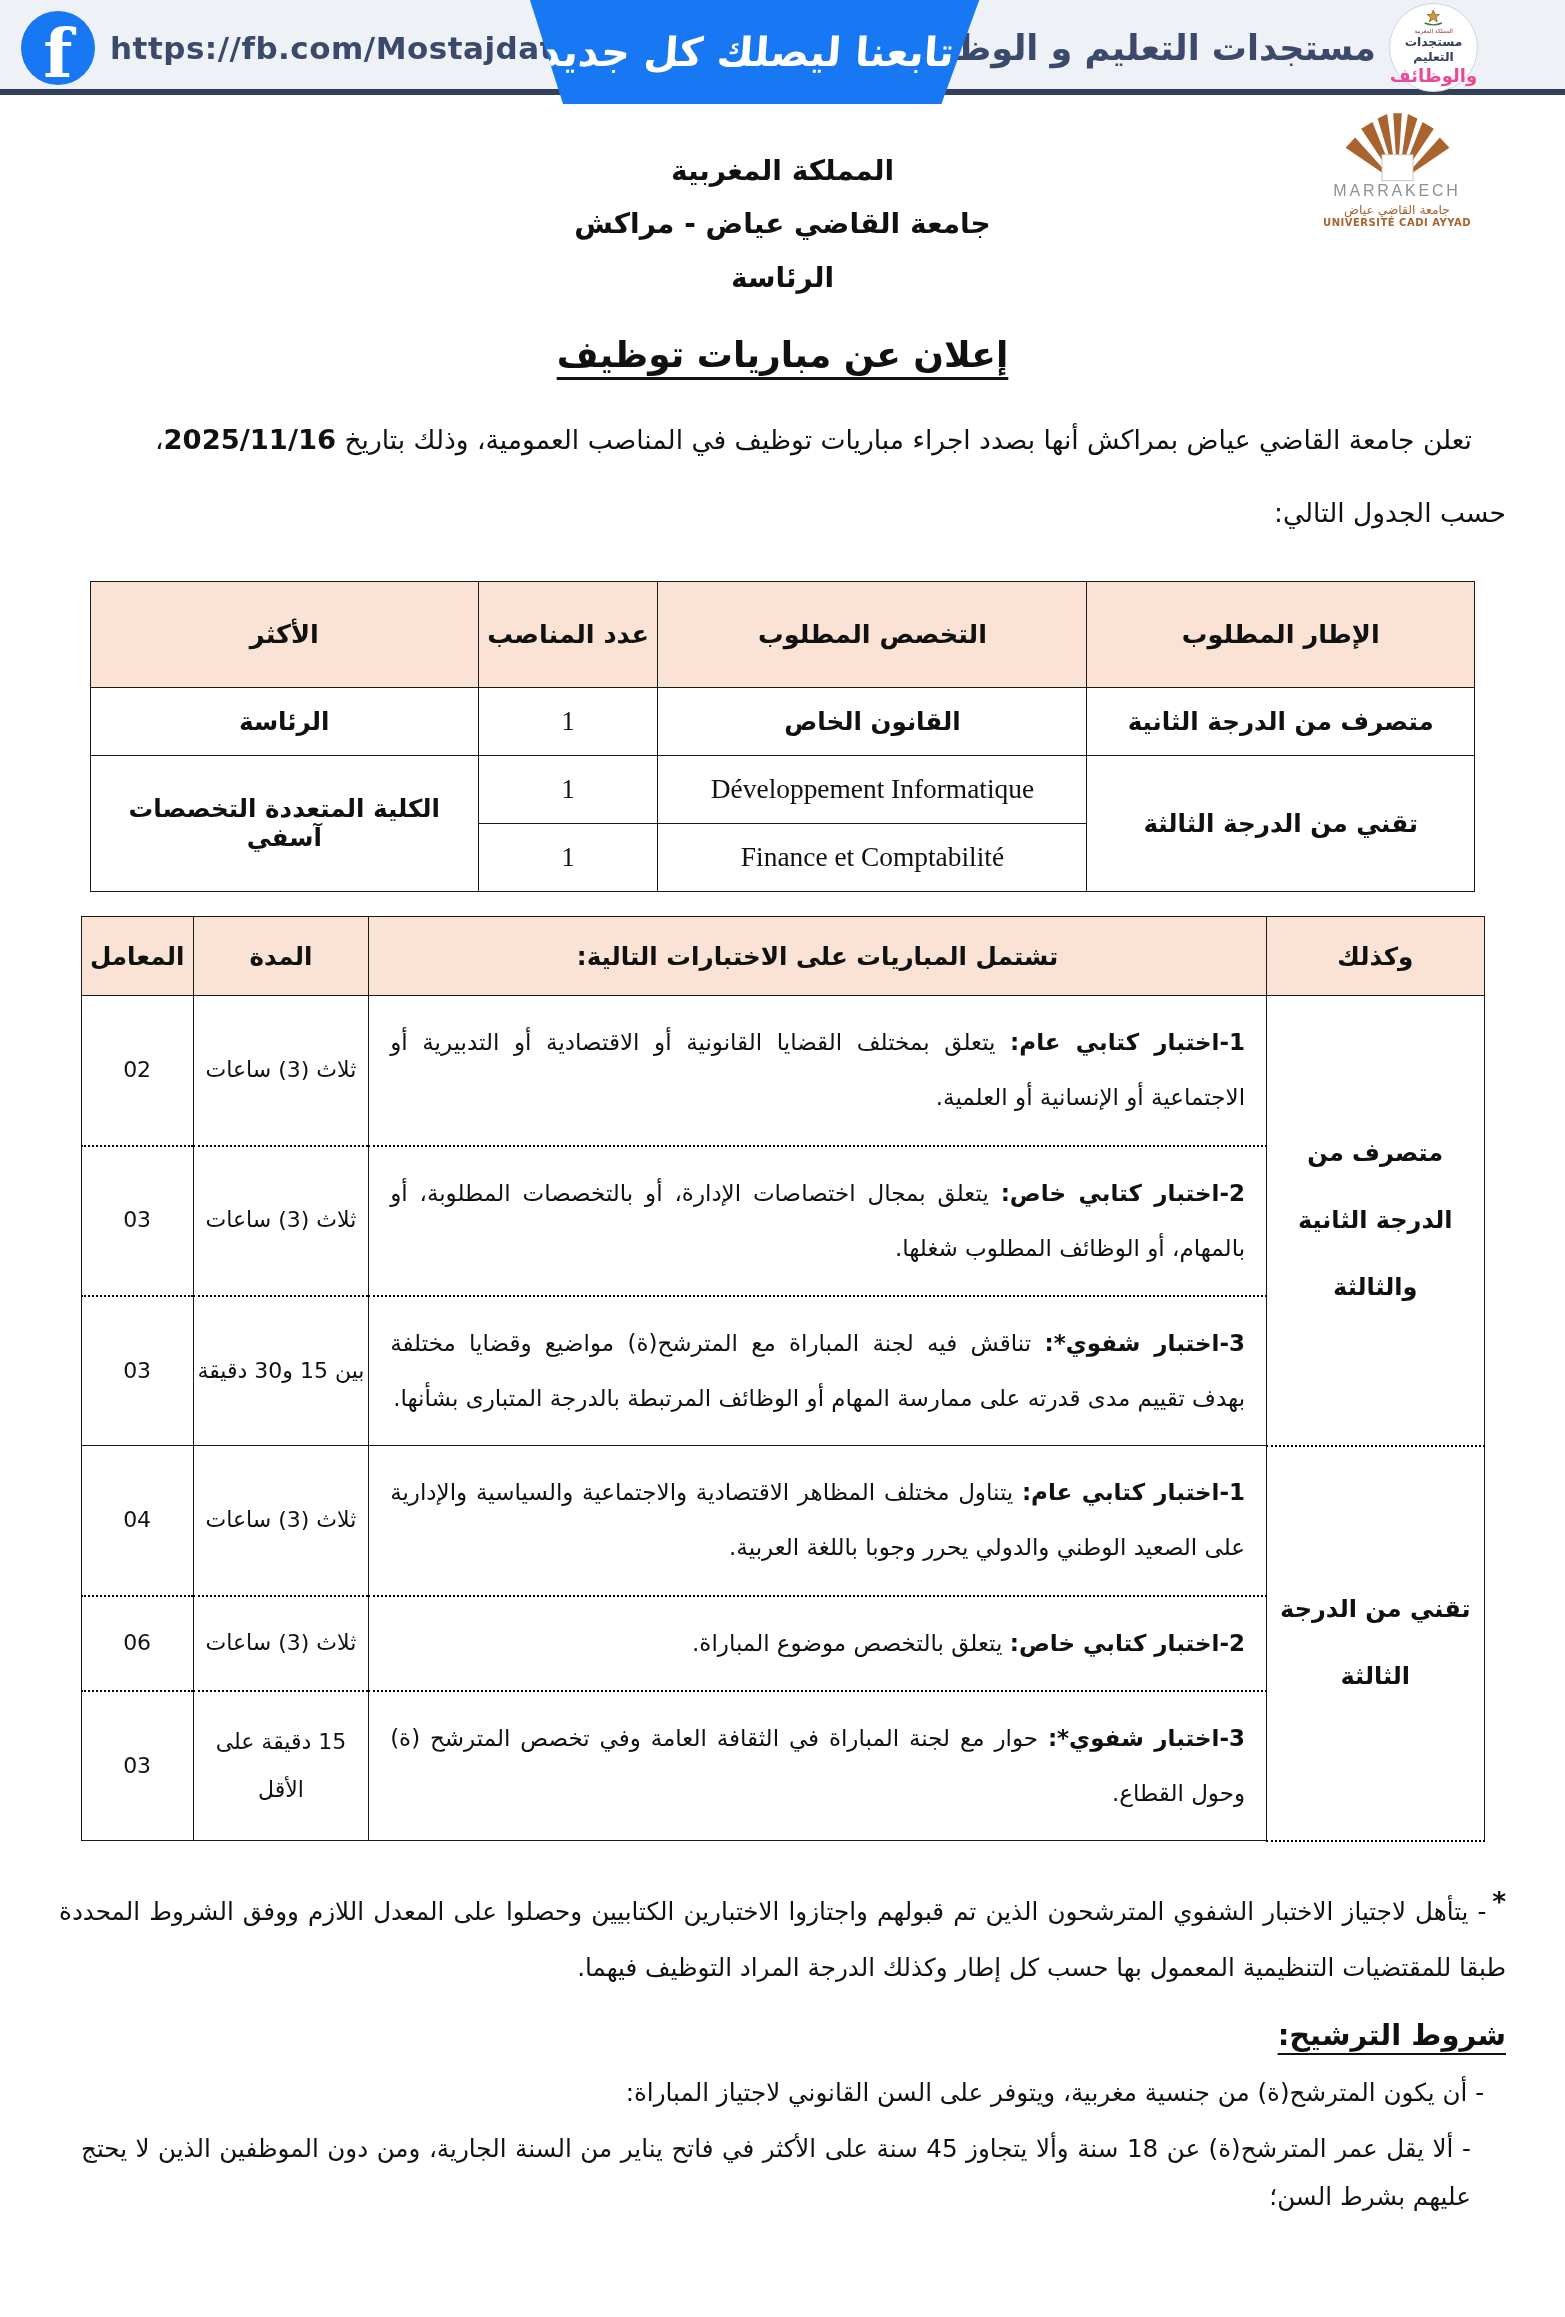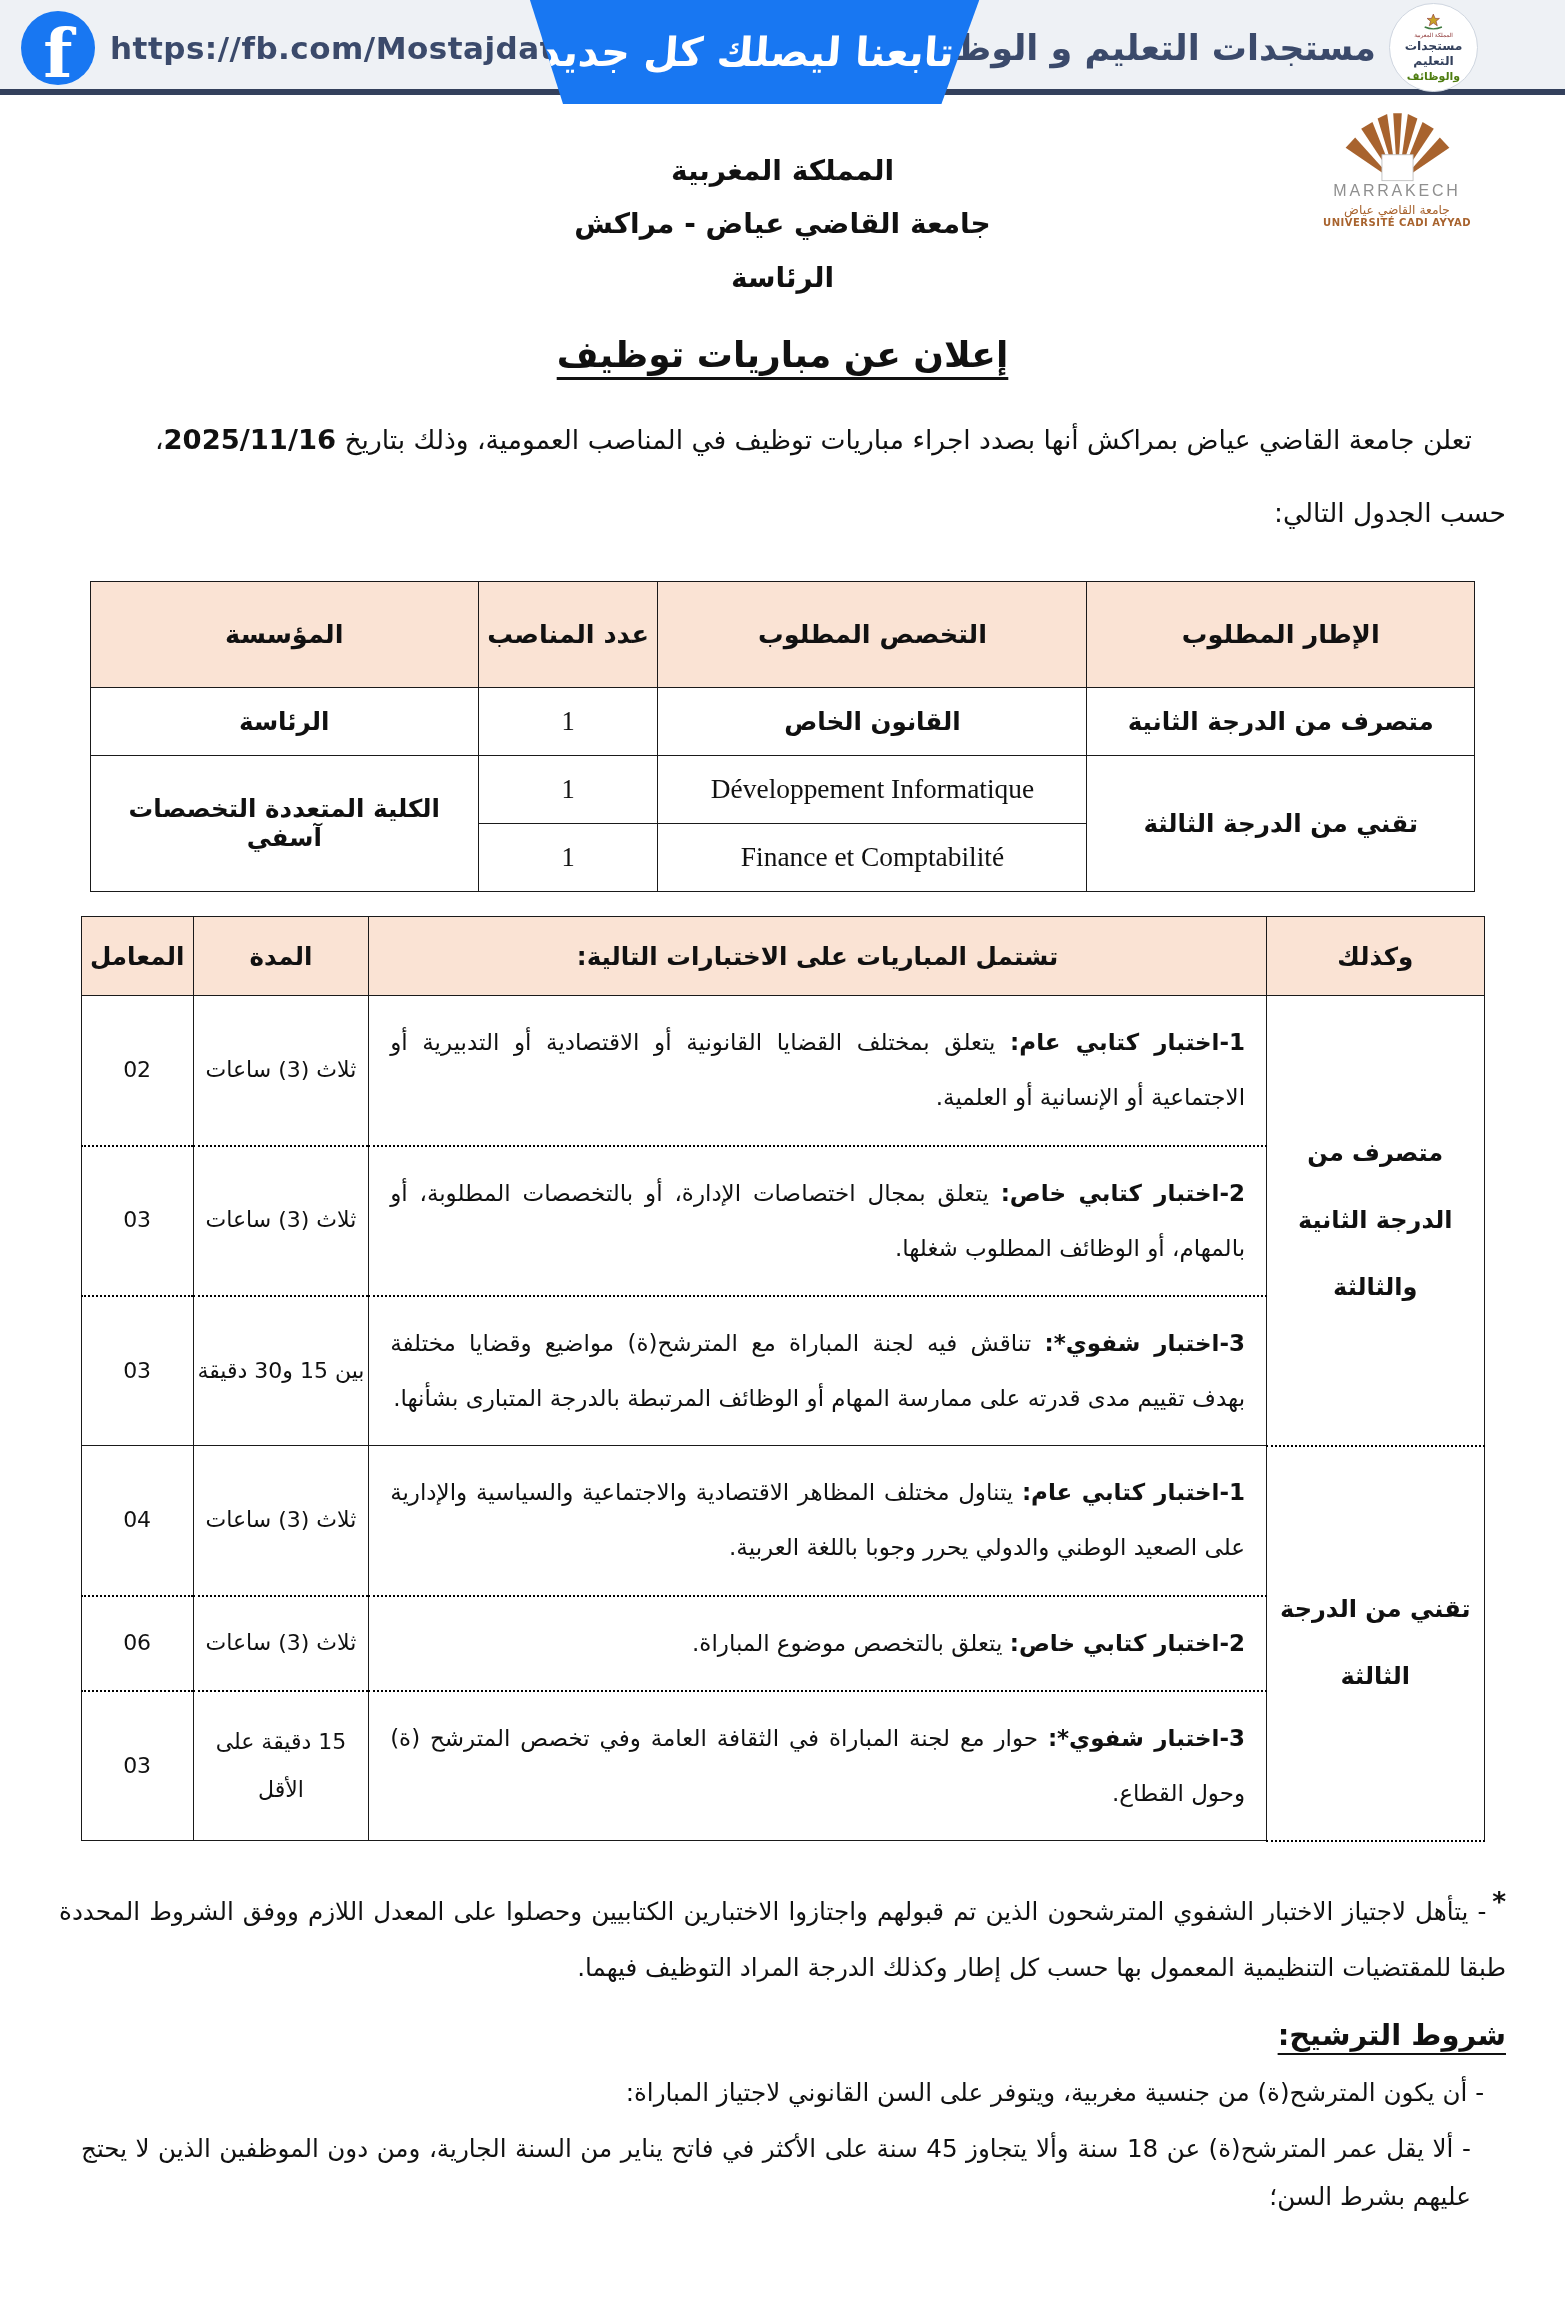--- a/index.html
+++ b/index.html
@@ -11,21 +11,21 @@
   .fb-group { position:absolute; left:21px; top:0; height:95px; display:flex; align-items:center; gap:15px; z-index:1; }
   .fb-circle { width:74px; height:74px; border-radius:50%; background:#1877F2; color:#fff; display:flex; align-items:flex-end; justify-content:center; font-size:68px; font-weight:bold; line-height:0.92; overflow:hidden; font-family:"DejaVu Serif", serif; }
   .fb-url { font-size:31px; font-weight:bold; color:#3b4a6b; letter-spacing:0.5px; }
   .cta-band { position:absolute; left:511px; top:0; width:473px; height:104px; background:#1877F2; clip-path:polygon(4% 0, 99% 0, 91% 100%, 11% 100%); z-index:3; display:flex; align-items:center; justify-content:center; }
   .cta-band span { color:#fff; font-size:40px; font-weight:bold; transform:skewX(-4deg); }
   .brand { position:absolute; right:189px; top:0; height:95px; display:flex; align-items:center; font-size:35px; font-weight:bold; color:#3b4a6b; z-index:1; }
   .badge { position:absolute; right:87px; top:2.8px; width:89px; height:89px; border-radius:50%; background:#fff; border:0.9px solid #cfd6e0; display:flex; flex-direction:column; align-items:center; justify-content:center; z-index:2; text-align:center; }
   .badge svg { width:24.6px; height:21px; display:block; }
   .badge .micro { font-size:5.7px; color:#8a2f2f; line-height:1.2; }
   .badge .b1 { font-size:12.3px; font-weight:bold; color:#33405c; line-height:1.25; }
-  .badge .b2 { font-size:11px; font-weight:bold; color:#4d7c0f; line-height:1.25; }
+  .badge .b2 { font-size:18px; font-weight:bold; color:#ec4899; line-height:1.25; }
 
   
   .doc-header { position:relative; height:194px; padding-top:36px; }
   .gov-lines { width:530px; margin:13.2px auto 0; text-align:center; direction:rtl; }
   .gov-lines div { font-size:28px; font-weight:bold; line-height:1.9; }
   .uni-logo { position:absolute; right:83px; top:7.6px; width:170px; text-align:center; }
   .uni-logo svg { width:121px; height:81px; display:block; margin:0 auto; }
   .logo-city { font-size:16px; color:#8f8f8f; letter-spacing:2.8px; margin-top:-1.9px; font-family:"Liberation Sans", sans-serif; }
   .logo-ar { font-size:12.3px; color:#a8632e; margin-top:2.8px; }
   .logo-latin { font-size:10px; font-weight:bold; color:#a8632e; letter-spacing:0.5px; }
@@ -116,21 +116,21 @@
 <h1 class="title">إعلان عن مباريات توظيف</h1>
 
 <p class="intro"><span>تعلن جامعة القاضي عياض بمراكش أنها بصدد اجراء مباريات توظيف في المناصب العمومية، وذلك بتاريخ </span><b>2025/11/16</b><span>،</span><br><span>حسب الجدول التالي:</span></p>
 
 <table class="t1">
   <thead>
     <tr>
       <th class="c-cadre">الإطار المطلوب</th>
       <th class="c-spec">التخصص المطلوب</th>
       <th class="c-num">عدد المناصب</th>
-      <th class="c-inst">المؤسسة</th>
+      <th class="c-inst">الأكثر</th>
     </tr>
   </thead>
   <tbody>
     <tr>
       <td>متصرف من الدرجة الثانية</td>
       <td>القانون الخاص</td>
       <td class="num">1</td>
       <td>الرئاسة</td>
     </tr>
     <tr>

